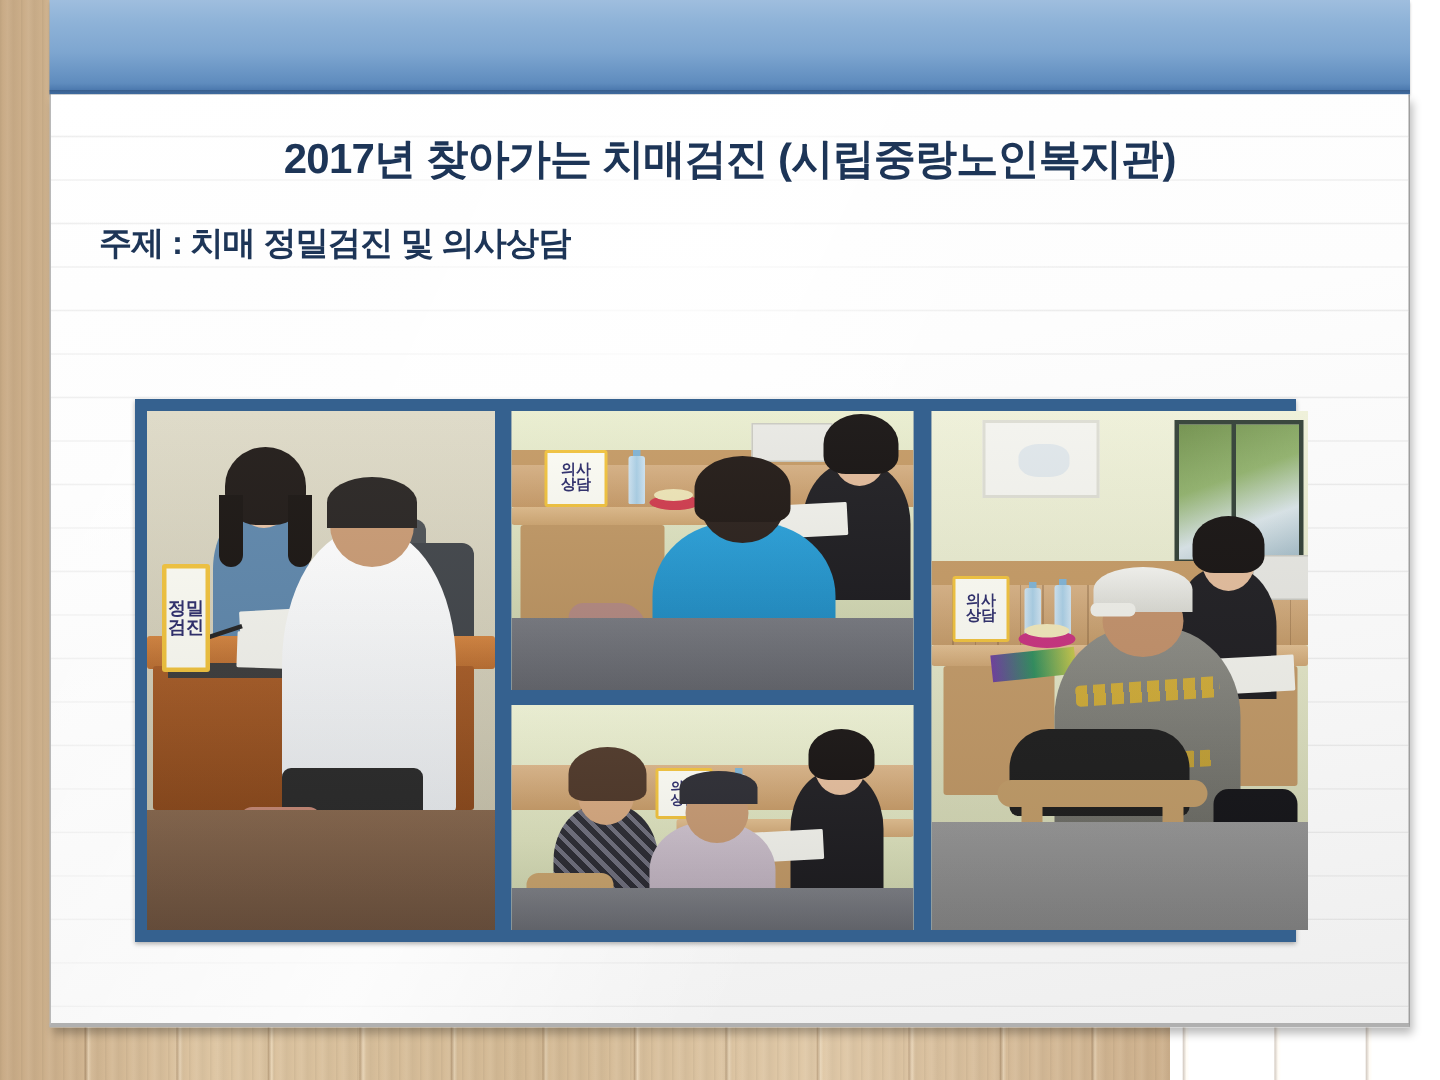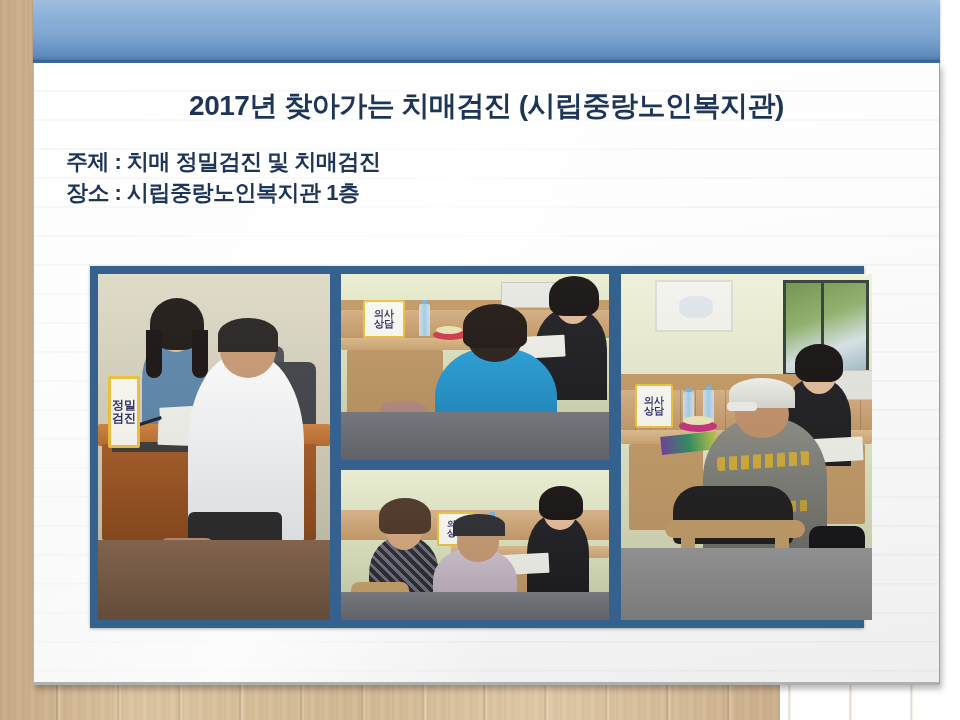--- a/index.html
+++ b/index.html
@@ -136,22 +136,21 @@
 
   <div class="header-band"></div>
 
   <div class="paper">
     <div class="rules"></div>
     <div class="paper-sheen"></div>
 
     <div class="title">2017년  찾아가는 치매검진 (시립중랑노인복지관)</div>
 
     <div class="info">
-      <div>주제 : 치매 정밀검진 및 치매검진</div>
-      <div>장소 : 시립중랑노인복지관 1층</div>
+      <div>주제 : 치매 정밀검진 및 의사상담</div>
     </div>
 
     <div class="collage">
       <div class="collage-inner">
 
         <div class="photo p1">
           <div class="wall" style="background:linear-gradient(180deg,#ddd9c6,#d2cdb7 60%,#c6c0a8);"></div>
 
           <div style="position:absolute;left:130px;top:72px;width:56px;height:86px;background:#4c5054;border-radius:8px 8px 0 0;"></div>
           <div style="position:absolute;left:170px;top:88px;width:48px;height:78px;background:#3f4348;border-radius:8px 8px 0 0;"></div>

